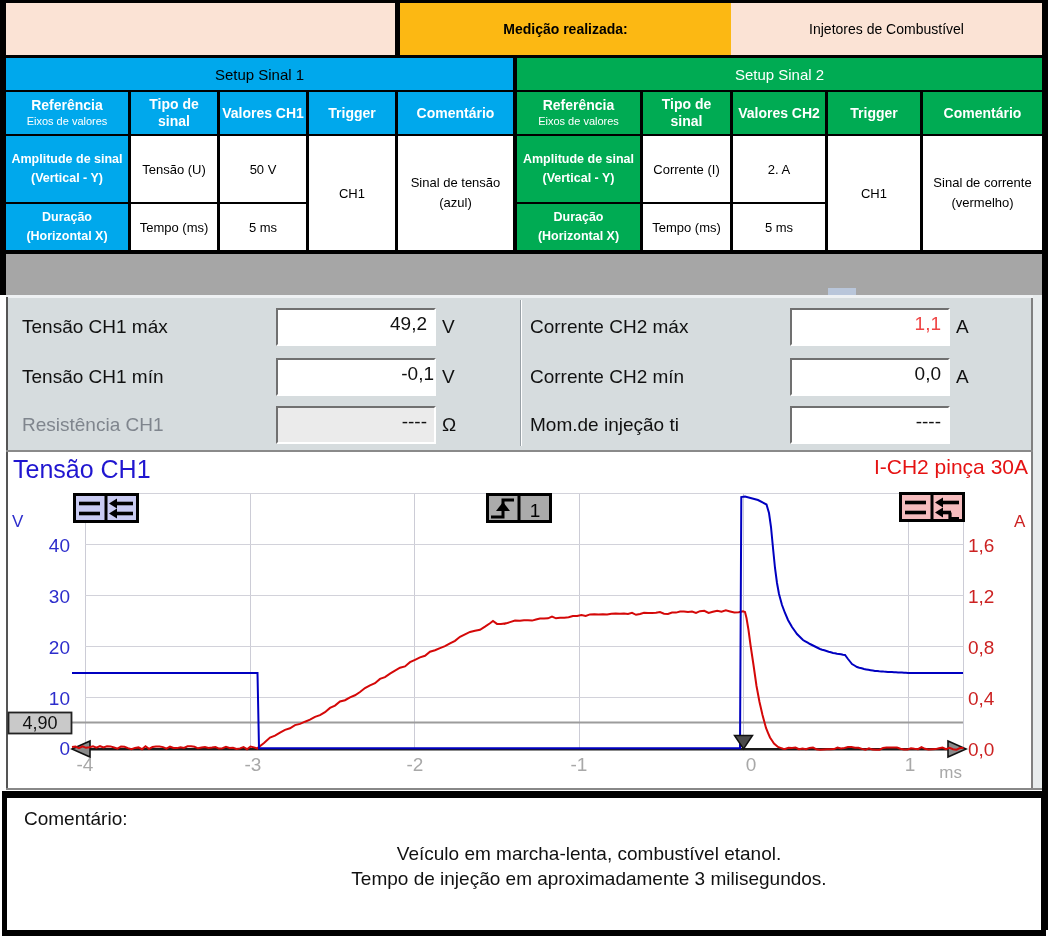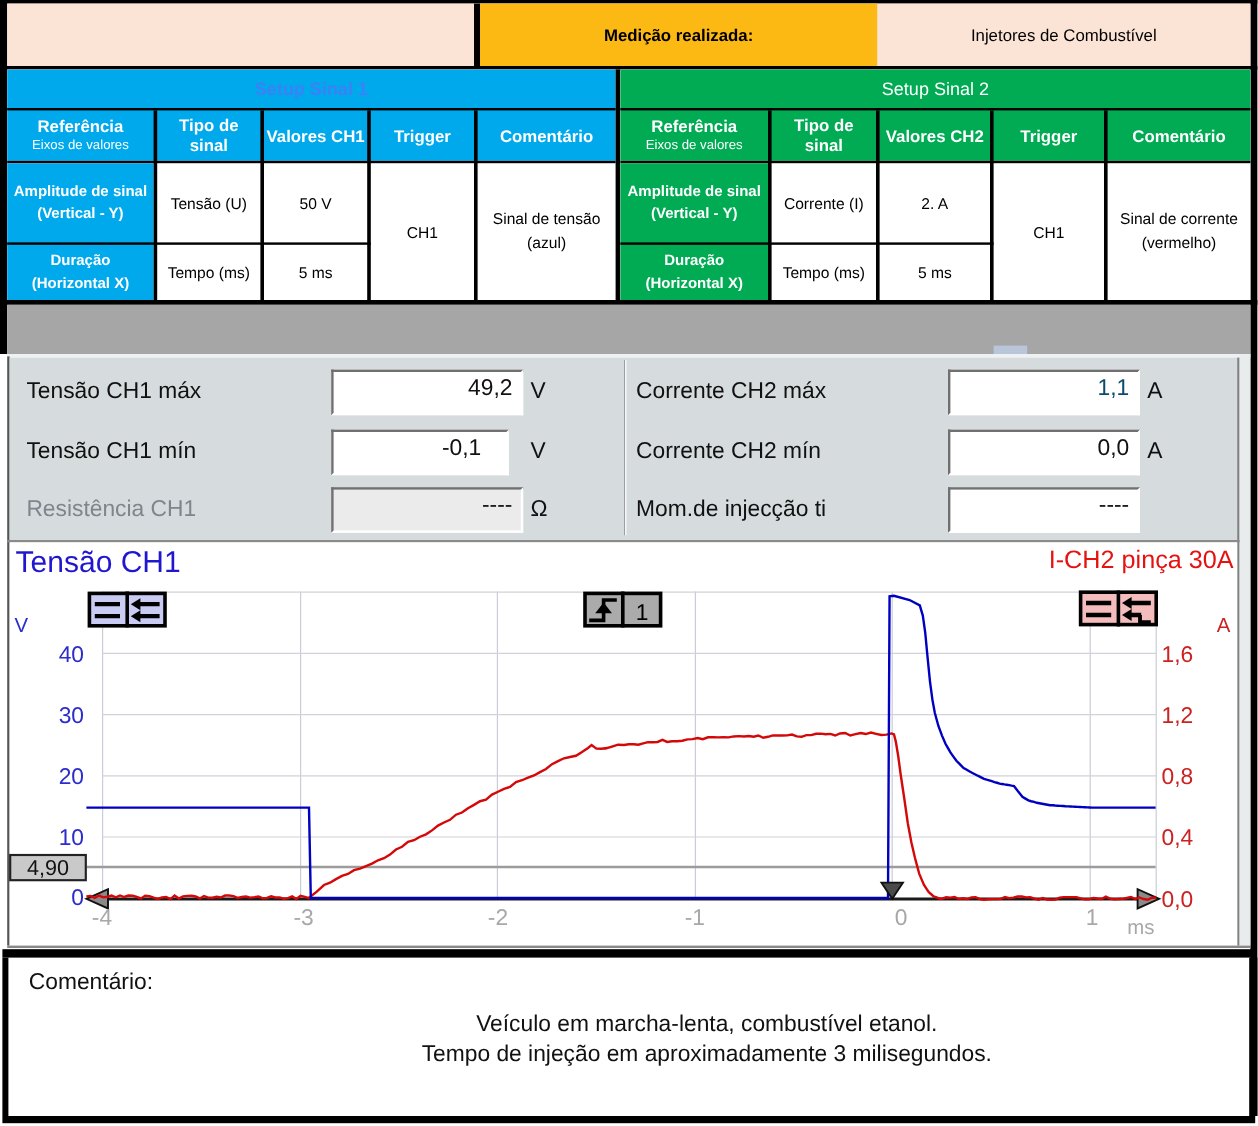--- a/index.html
+++ b/index.html
@@ -12,21 +12,21 @@
 <div class="abs" style="left:1042px;top:0;width:6px;height:930px;background:#000"></div>
 
 <div class="abs" style="left:6px;top:3px;width:1036px;height:52px;background:#fbe3d5"></div>
 <div class="abs ctr" style="left:400px;top:3px;width:331px;height:52px;background:#fcb813;font-weight:bold;font-size:14px">Medição realizada:</div>
 <div class="abs" style="left:395px;top:3px;width:5px;height:52px;background:#000"></div>
 <div class="abs ctr" style="left:731px;top:3px;width:311px;height:52px;font-weight:normal;font-size:14px">Injetores de Combustível</div>
 <div class="abs" style="left:0;top:55px;width:1048px;height:3px;background:#000"></div>
 
 <div class="abs" style="left:6px;top:58px;width:507px;height:192px;background:#fff">
  <div class="abs" style="left:0;top:0;width:507px;height:76px;background:#00a8ec"></div>
- <div class="abs ctr" style="left:0;top:0;width:507px;height:32px;color:#3b82f6;font-weight:bold;font-size:15px">Setup Sinal 1</div>
+ <div class="abs ctr" style="left:0;top:0;width:507px;height:32px;color:#000000;font-weight:normal;font-size:15px">Setup Sinal 1</div>
  <div class="abs" style="left:0;top:32px;width:507px;height:2px;background:#000"></div>
  <div class="abs" style="left:0;top:76px;width:507px;height:2px;background:#000"></div>
  <div class="abs" style="left:0;top:78px;width:122px;height:114px;background:#00a8ec"></div>
  <div class="abs" style="left:122px;top:34px;width:3px;height:158px;background:#000"></div>
  <div class="abs" style="left:211px;top:34px;width:3px;height:158px;background:#000"></div>
  <div class="abs" style="left:300px;top:34px;width:3px;height:158px;background:#000"></div>
  <div class="abs" style="left:389px;top:34px;width:3px;height:158px;background:#000"></div>
  <div class="abs" style="left:0;top:144px;width:303px;height:2px;background:#000"></div>
  <div class="abs ctr" style="left:0;top:34px;width:122px;height:42px;color:#fff;line-height:1.25">
         <div>
@@ -101,32 +101,32 @@
 <div class="abs" style="left:6px;top:297px;width:2px;height:491px;background:#555"></div>
 <div class="abs" style="left:8px;top:298px;width:1023px;height:152px;background:#d6dcde"></div>
 <div class="abs" style="left:1031px;top:298px;width:2px;height:490px;background:#808080"></div>
 <div class="abs" style="left:1033px;top:295px;width:9px;height:493px;background:#e8eced"></div>
 <div class="abs" style="left:520px;top:300px;width:1px;height:146px;background:#98a0a6"></div>
 <div class="abs" style="left:521px;top:300px;width:1px;height:146px;background:#fff"></div>
 <div class="abs" style="left:22px;top:316px;font-size:19px;color:#111">Tensão CH1 máx</div>
 <div class="abs" style="left:276px;top:308px;width:160px;height:38px;background:#fff;border:2px solid;border-color:#707070 #fff #fff #707070;text-align:right;font-size:19px;line-height:28px;padding-right:7px;color:#111">49,2</div>
 <div class="abs" style="left:442px;top:316px;font-size:19px;color:#111">V</div>
 <div class="abs" style="left:22px;top:366px;font-size:19px;color:#111">Tensão CH1 mín</div>
-<div class="abs" style="left:276px;top:358px;width:148px;height:38px;background:#fff;border:2px solid;border-color:#707070 #fff #fff #707070;text-align:right;font-size:19px;line-height:28px;padding-right:21px;color:#111">-0,1</div>
+<div class="abs" style="left:276px;top:358px;width:160px;height:38px;background:#fff;border:2px solid;border-color:#707070 #fff #fff #707070;text-align:right;font-size:19px;line-height:28px;padding-right:0;color:#111">-0,1</div>
 <div class="abs" style="left:442px;top:366px;font-size:19px;color:#111">V</div>
 <div class="abs" style="left:22px;top:414px;font-size:19px;color:#7f858d">Resistência CH1</div>
 <div class="abs" style="left:276px;top:406px;width:160px;height:38px;background:#ebebeb;border:2px solid;border-color:#707070 #fff #fff #707070;text-align:right;font-size:19px;line-height:28px;padding-right:7px;color:#111">----</div>
 <div class="abs" style="left:442px;top:414px;font-size:19px;color:#111">Ω</div>
 <div class="abs" style="left:530px;top:316px;font-size:19px;color:#111">Corrente CH2 máx</div>
-<div class="abs" style="left:790px;top:308px;width:160px;height:38px;background:#fff;border:2px solid;border-color:#707070 #fff #fff #707070;text-align:right;font-size:19px;line-height:28px;padding-right:7px;color:#0c4a6e">1,1</div>
+<div class="abs" style="left:790px;top:308px;width:160px;height:38px;background:#fff;border:2px solid;border-color:#707070 #fff #fff #707070;text-align:right;font-size:19px;line-height:28px;padding-right:7px;color:#ef4444">1,1</div>
 <div class="abs" style="left:956px;top:316px;font-size:19px;color:#111">A</div>
 <div class="abs" style="left:530px;top:366px;font-size:19px;color:#111">Corrente CH2 mín</div>
 <div class="abs" style="left:790px;top:358px;width:160px;height:38px;background:#fff;border:2px solid;border-color:#707070 #fff #fff #707070;text-align:right;font-size:19px;line-height:28px;padding-right:7px;color:#111">0,0</div>
 <div class="abs" style="left:956px;top:366px;font-size:19px;color:#111">A</div>
-<div class="abs" style="left:530px;top:414px;font-size:19px;color:#111">Mom.de injecção ti</div>
+<div class="abs" style="left:530px;top:414px;font-size:19px;color:#111">Mom.de injeção ti</div>
 <div class="abs" style="left:790px;top:406px;width:160px;height:38px;background:#fff;border:2px solid;border-color:#707070 #fff #fff #707070;text-align:right;font-size:19px;line-height:28px;padding-right:7px;color:#111">----</div>
 
 <div class="abs" style="left:6px;top:450px;width:1027px;height:2px;background:#8a8a8a"></div>
 <div class="abs" style="left:8px;top:452px;width:1023px;height:336px;background:#fff"></div>
 <div class="abs" style="left:13px;top:455px;font-size:25px;color:#2016d0">Tensão CH1</div>
 <div class="abs" style="left:840px;top:455px;width:188px;text-align:right;font-size:21px;color:#e51212">I-CH2 pinça 30A</div>
 <svg class="abs" style="left:0;top:440px" width="1048" height="350" viewBox="0 440 1048 350">
 <line x1="85.5" y1="493" x2="85.5" y2="748" stroke="#ccccd6" stroke-width="1"></line>
 <line x1="250.5" y1="493" x2="250.5" y2="748" stroke="#ccccd6" stroke-width="1"></line>
 <line x1="414.5" y1="493" x2="414.5" y2="748" stroke="#ccccd6" stroke-width="1"></line>

